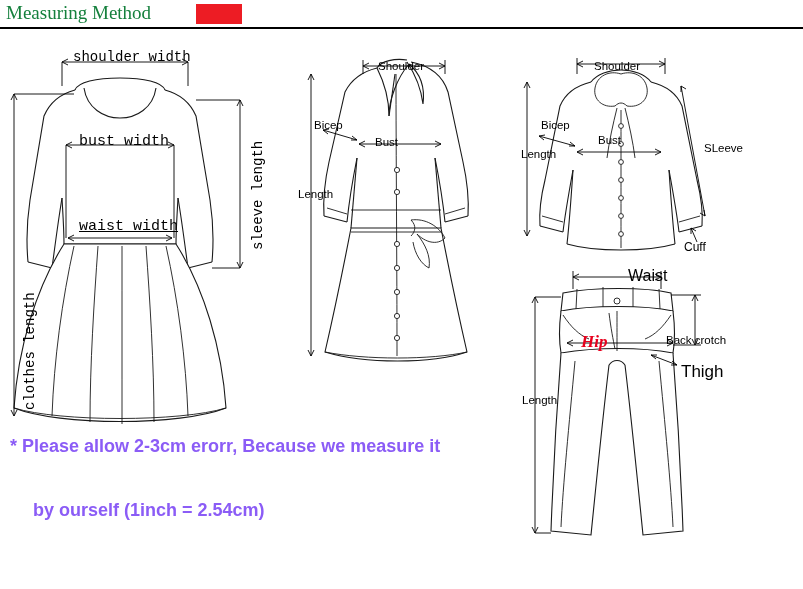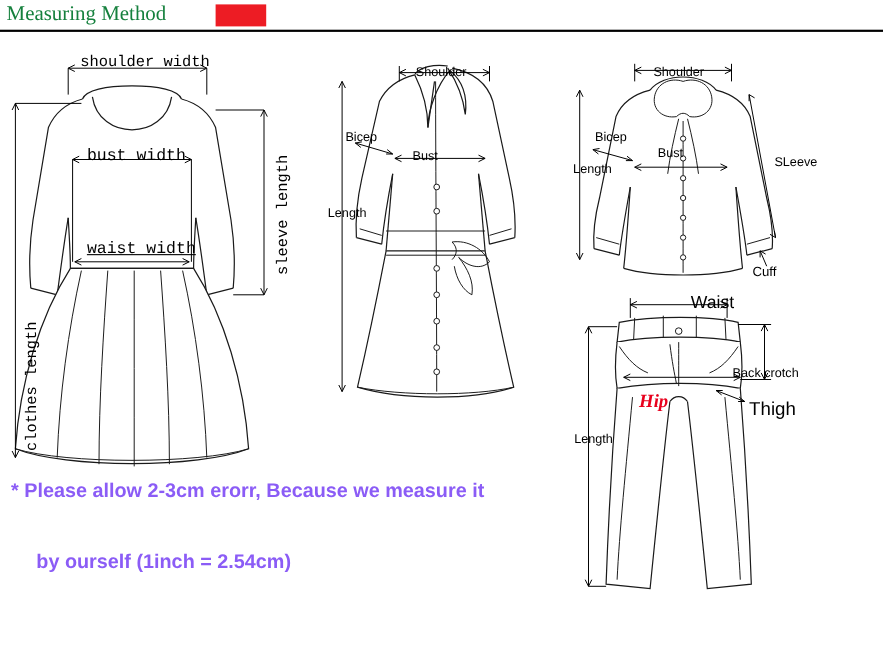--- a/index.html
+++ b/index.html
@@ -66,21 +66,21 @@
     font-weight: bold;
     font-size: 18px;
     color: #8b5cf6;
     white-space: nowrap;
   }
   #note-line1 { left: 10px; top: 436px; }
   #note-line2 { left: 33px; top: 500px; }
 
   #hip-label {
     left: 581px;
-    top: 355px;
+    top: 332px;
     font-family: "Liberation Serif", serif;
     font-style: italic;
     font-weight: bold;
     font-size: 17px;
     color: #e8001d;
   }
 
   svg { display: block; }
   .ln-t { stroke: #000; stroke-width: 0.9; fill: none; }
   .garment { stroke: #1a1a1a; stroke-width: 1.1; fill: #ffffff; }

